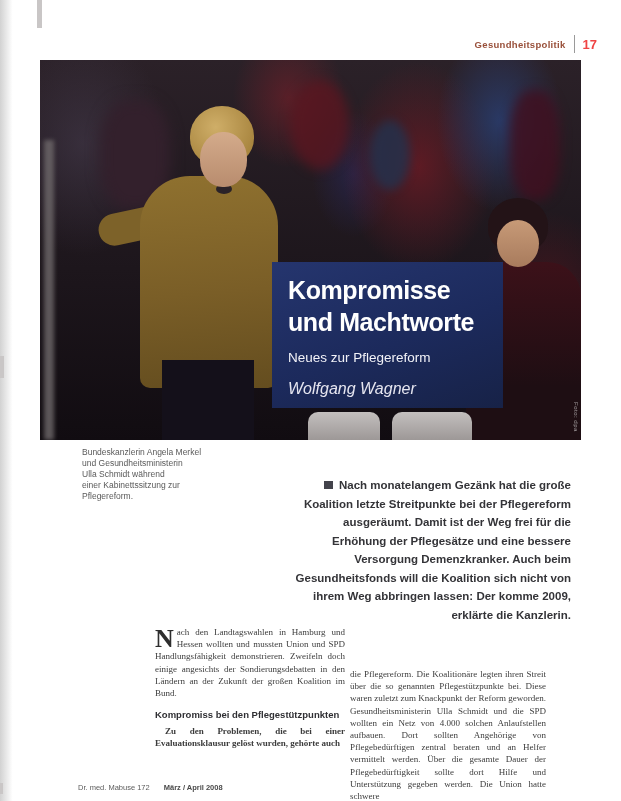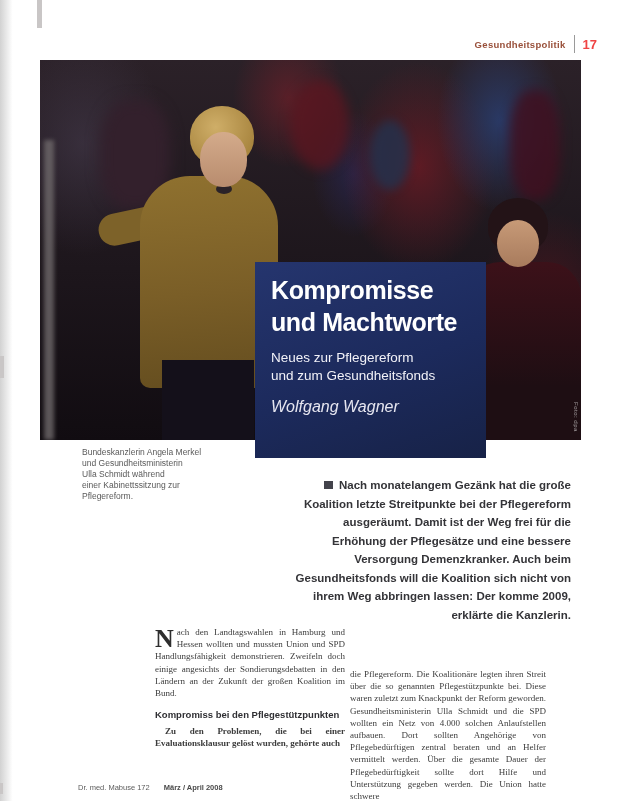--- a/index.html
+++ b/index.html
@@ -61,21 +61,21 @@
 
   .chair{background:linear-gradient(180deg,#c3bfbe,#9d9897); border-radius:10px 10px 0 0;}
   .chair-1{left:268px; top:352px; width:72px; height:28px;}
   .chair-2{left:352px; top:352px; width:80px; height:28px;}
 
   .photo-credit{right:2px; bottom:8px; writing-mode:vertical-rl; font-size:6px;
     color:rgba(255,255,255,.55); letter-spacing:.5px;}
 
   
   .title-box{
-    position:absolute; left:255px; top:262px; width:231px; height:196px;
+    position:absolute; left:272px; top:262px; width:231px; height:146px;
     background:linear-gradient(160deg,#25356e 0%, #1c2a5c 55%, #172247 100%);
     padding:12px 14px 0 16px; box-sizing:border-box; color:#ffffff; z-index:5;
   }
   .title-line{font-size:25px; line-height:32px; font-weight:700; letter-spacing:-0.4px;}
   .subtitle{margin-top:11px; font-size:13.5px; line-height:18px; font-weight:400; color:#f2f2f8;}
   .author{margin-top:13px; font-size:16px; font-style:italic; color:#e6e6f0;}
 
   
   .caption{position:absolute; left:82px; top:447px; width:130px; font-size:8.5px;
     line-height:11px; color:#5a5a5a;}
@@ -137,21 +137,20 @@
     <div class="chair chair-2"></div>
 
     <div class="photo-credit">Foto: dpa</div>
   </div>
 
   <div class="title-box">
     <div class="title-line">Kompromisse</div>
     <div class="title-line">und Machtworte</div>
     <div class="subtitle">
       <div>Neues zur Pflegereform</div>
-      <div>und zum Gesundheitsfonds</div>
     </div>
     <div class="author">Wolfgang Wagner</div>
   </div>
 
   <div class="caption">
     <div>Bundeskanzlerin Angela Merkel</div>
     <div>und Gesundheitsministerin</div>
     <div>Ulla Schmidt während</div>
     <div>einer Kabinettssitzung zur</div>
     <div>Pflegereform.</div>

